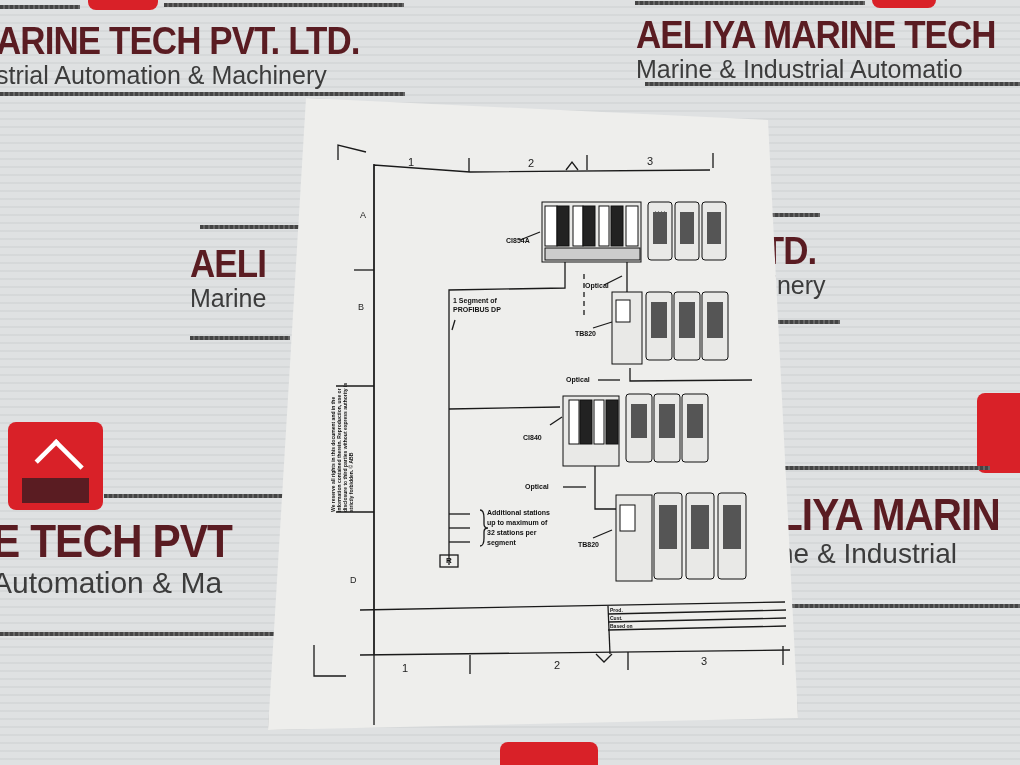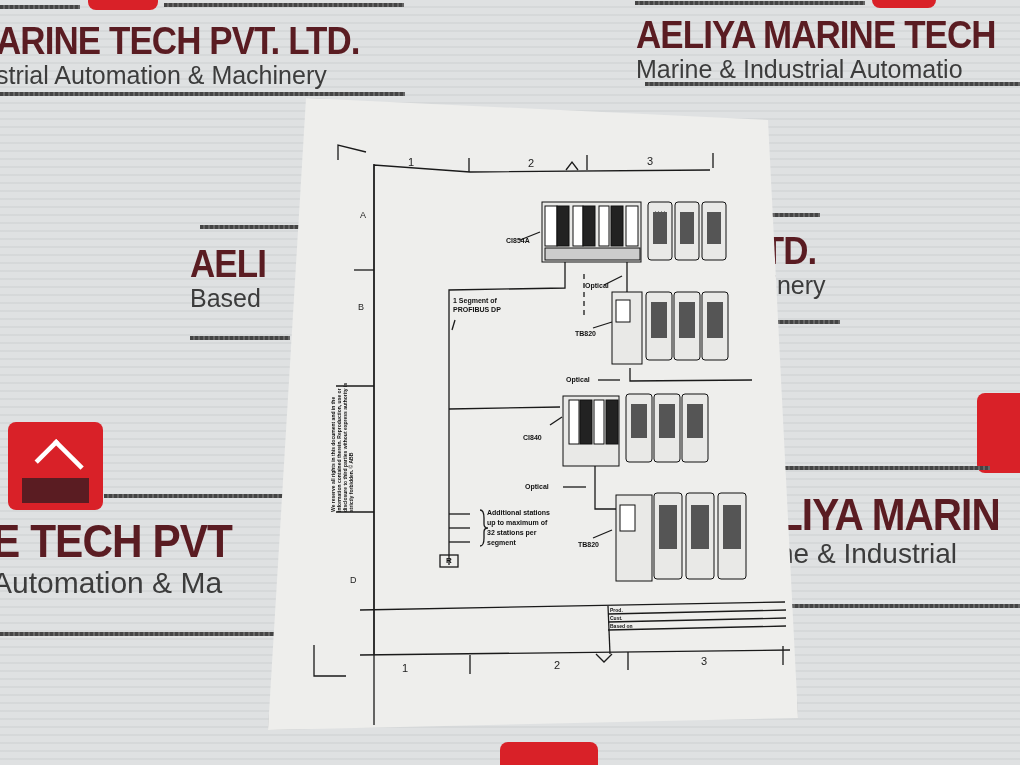--- a/index.html
+++ b/index.html
@@ -43,21 +43,21 @@
 
 <div class="wm" style="left:636px;top:14px;">
   <span class="t">AELIYA MARINE TECH</span>
   <span class="s">Marine &amp; Industrial Automatio</span>
 </div>
 <div class="rule" style="left:645px;top:82px;width:375px;"></div>
 
 <div class="rule" style="left:200px;top:225px;width:100px;"></div>
 <div class="wm" style="left:190px;top:243px;">
   <span class="t">AELI</span>
-  <span class="s">Based</span>
+  <span class="s">Marine</span>
 </div>
 <div class="rule" style="left:190px;top:336px;width:100px;"></div>
 
 <div class="rule" style="left:730px;top:213px;width:90px;"></div>
 <div class="wm" style="left:745px;top:230px;">
   <span class="t">LTD.</span>
   <span class="s">chinery</span>
 </div>
 <div class="rule" style="left:740px;top:320px;width:100px;"></div>
 

